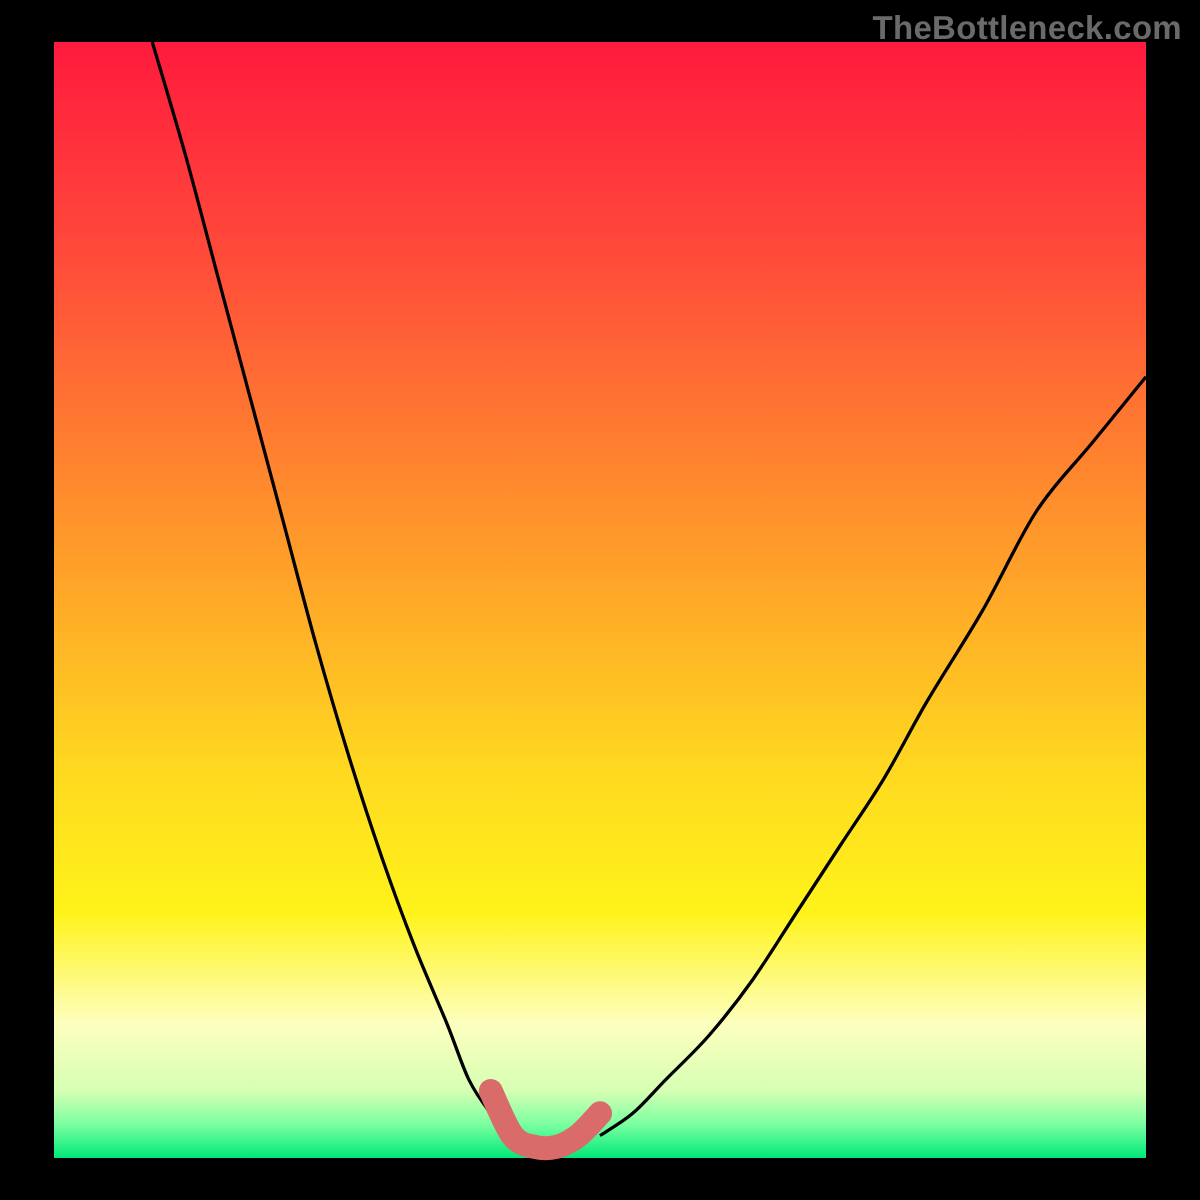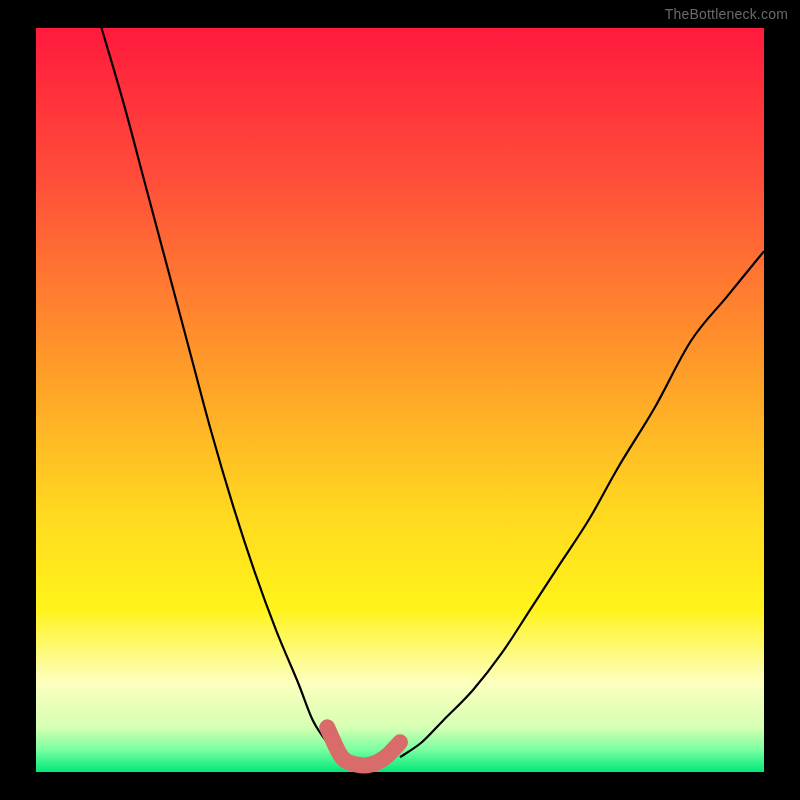--- a/index.html
+++ b/index.html
@@ -16,23 +16,23 @@
     top: 0;
     left: 0;
     width: 800px;
     height: 800px;
   }
   .watermark {
     position: absolute;
     top: 6px;
     right: 12px;
     font-family: Arial, Helvetica, sans-serif;
-    font-size: 14px;
+    font-size: 22px;
     color: #6a6a6a;
-    font-weight: 400;
+    font-weight: 700;
     letter-spacing: 0.2px;
     z-index: 10;
   }
 </style>
 </head>
 <body>
 
 <div class="chart-wrapper">
   <svg id="chart-svg" width="800" height="800" viewBox="0 0 800 800">
       <defs>

